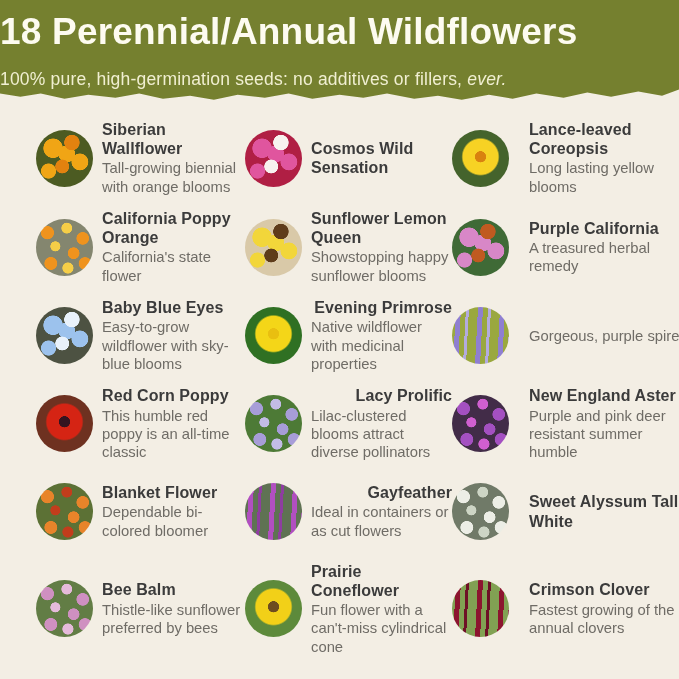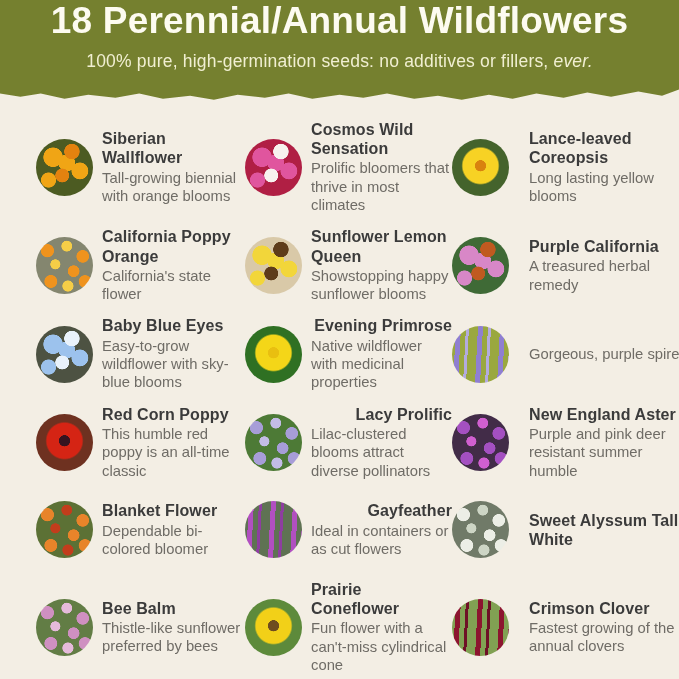--- a/index.html
+++ b/index.html
@@ -14,36 +14,35 @@
     background: #f3eee4;
     overflow: hidden;
     position: relative;
   }
   
   .banner {
     width: 100%;
     height: 104px;
     background: #75802f;
     color: #fdfbf0;
-    text-align: center;
-    padding-top: 0;
+    padding-top: 11px;
     clip-path: polygon(0 0, 100% 0, 100% 86%, 97.5% 92%, 94% 88%, 90% 93%,
       86.5% 89%, 83% 94%, 79% 90%, 75.5% 95%, 72% 91%, 68% 96%, 64.5% 92%,
       61% 95%, 57% 90%, 53.5% 94%, 50% 91%, 46% 95%, 42.5% 90%, 39% 94%,
       35% 91%, 31.5% 96%, 28% 92%, 24% 95%, 20.5% 90%, 17% 94%, 13% 91%,
       9.5% 95%, 6% 90%, 3% 93%, 0 90%);
   }
   .banner h1 {
     font-size: 37px;
     font-weight: 800;
     letter-spacing: 0.2px;
     line-height: 1.15;
   }
   .banner p {
-    margin-top: 8px;
+    margin-top: 15px;
     font-size: 17.5px;
     color: #f1efd2;
     letter-spacing: 0.2px;
   }
   .banner p em { font-style: italic; }
   
   .grid {
     display: grid;
     grid-template-columns: 209px 207px 1fr;
     padding: 16px 10px 0 36px;
@@ -97,21 +96,20 @@
       <div class="photo" style="background-color: rgb(76, 91, 34); background-image: radial-gradient(circle at 30% 32%, rgb(240, 165, 21) 0px, rgb(240, 165, 21) 17%, transparent 18%), radial-gradient(circle at 63% 22%, rgb(227, 130, 15) 0px, rgb(227, 130, 15) 13%, transparent 14%), radial-gradient(circle at 77% 56%, rgb(240, 165, 21) 0px, rgb(240, 165, 21) 15%, transparent 16%), radial-gradient(circle at 46% 64%, rgb(227, 130, 15) 0px, rgb(227, 130, 15) 14%, transparent 15%), radial-gradient(circle at 22% 72%, rgb(240, 165, 21) 0px, rgb(240, 165, 21) 12%, transparent 13%), radial-gradient(circle at 54% 42%, rgb(240, 165, 21) 0px, rgb(240, 165, 21) 18%, transparent 19%);"></div>
       <div class="txt">
           <div class="name">Siberian Wallflower</div>
           <div class="desc">Tall-growing biennial with orange blooms</div>
         </div>
     </div>
     <div class="cell">
       <div class="photo" style="background-color: rgb(176, 31, 68); background-image: radial-gradient(circle at 30% 32%, rgb(224, 85, 158) 0px, rgb(224, 85, 158) 17%, transparent 18%), radial-gradient(circle at 63% 22%, rgb(247, 242, 238) 0px, rgb(247, 242, 238) 13%, transparent 14%), radial-gradient(circle at 77% 56%, rgb(224, 85, 158) 0px, rgb(224, 85, 158) 15%, transparent 16%), radial-gradient(circle at 46% 64%, rgb(247, 242, 238) 0px, rgb(247, 242, 238) 14%, transparent 15%), radial-gradient(circle at 22% 72%, rgb(224, 85, 158) 0px, rgb(224, 85, 158) 12%, transparent 13%), radial-gradient(circle at 54% 42%, rgb(224, 85, 158) 0px, rgb(224, 85, 158) 18%, transparent 19%);"></div>
       <div class="txt">
           <div class="name">Cosmos Wild Sensation</div>
-          <div class="desc">Prolific bloomers that thrive in most climates</div>
         </div>
     </div>
     <div class="cell">
       <div class="photo" style="background-color: rgb(68, 99, 44); background-image: radial-gradient(circle at 50% 47%, rgb(217, 130, 15) 0px, rgb(217, 130, 15) 13%, rgb(247, 210, 36) 14%, rgb(247, 210, 36) 42%, transparent 46%);"></div>
       <div class="txt">
           <div class="name">Lance-leaved Coreopsis</div>
           <div class="desc">Long lasting yellow blooms</div>
         </div>
     </div>
 

